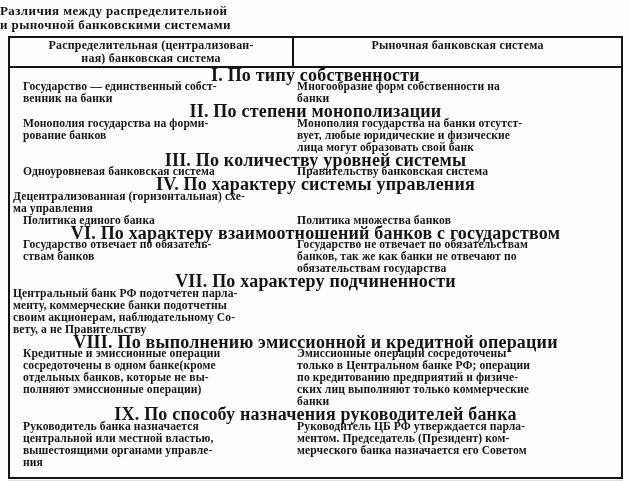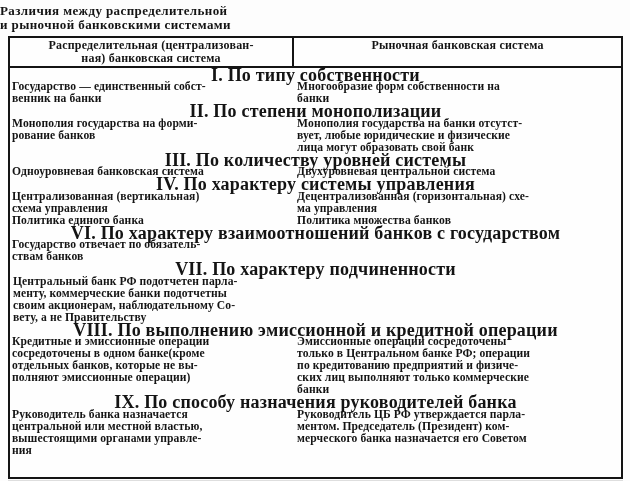--- a/index.html
+++ b/index.html
@@ -65,21 +65,21 @@
   }
   .cell {
     box-sizing: border-box;
     white-space: pre-line;
     font-size: 11.6px;
     line-height: 12px;
     letter-spacing: 0.1px;
   }
   .cell-left {
     width: 46.5%;
-    padding-left: 2px;
+    padding-left: 13px;
     padding-right: 4px;
   }
   .cell-right {
     flex: 1;
     padding-left: 3px;
     padding-right: 11px;
   }
   .scan-strip {
     margin: 1px 7px 0 8px;
     height: 3px;
@@ -114,40 +114,41 @@
       <div class="cell cell-left">Монополия государства на форми-
 рование банков</div>
       <div class="cell cell-right">Монополия государства на банки отсутст-
 вует, любые юридические и физические
 лица могут образовать свой банк</div>
     </div>
 
     <div class="section-heading">III. По количеству уровней системы</div>
     <div class="row">
       <div class="cell cell-left">Одноуровневая банковская система</div>
-      <div class="cell cell-right">Двухуровневая центральной система</div>
+      <div class="cell cell-right">Правительству банковская система</div>
     </div>
 
     <div class="section-heading">IV. По характеру системы управления</div>
     <div class="row">
-      <div class="cell cell-left">Централизованная (вертикальная)
-схема управления</div>
       <div class="cell cell-right">Децентрализованная (горизонтальная) схе-
 ма управления</div>
     </div>
 
     <div class="row">
       <div class="cell cell-left">Политика единого банка</div>
       <div class="cell cell-right">Политика множества банков</div>
     </div>
 
     <div class="section-heading">VI. По характеру взаимоотношений банков с государством</div>
     <div class="row">
       <div class="cell cell-left">Государство отвечает по обязатель-
 ствам банков</div>
+      <div class="cell cell-right">Государство не отвечает по обязательствам
+банков, так же как банки не отвечают по
+обязательствам государства</div>
     </div>
 
     <div class="section-heading">VII. По характеру подчиненности</div>
     <div class="row">
       <div class="cell cell-right">Центральный банк РФ подотчетен парла-
 менту, коммерческие банки подотчетны
 своим акционерам, наблюдательному Со-
 вету, а не Правительству</div>
     </div>
 

